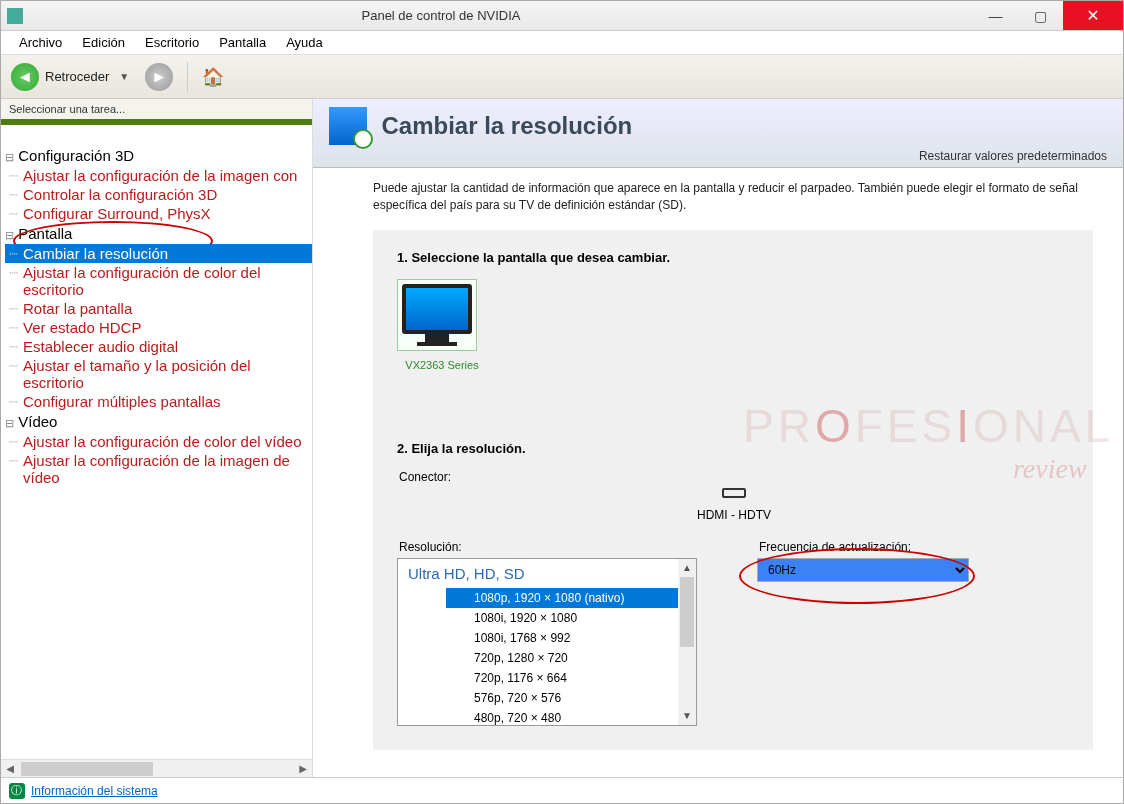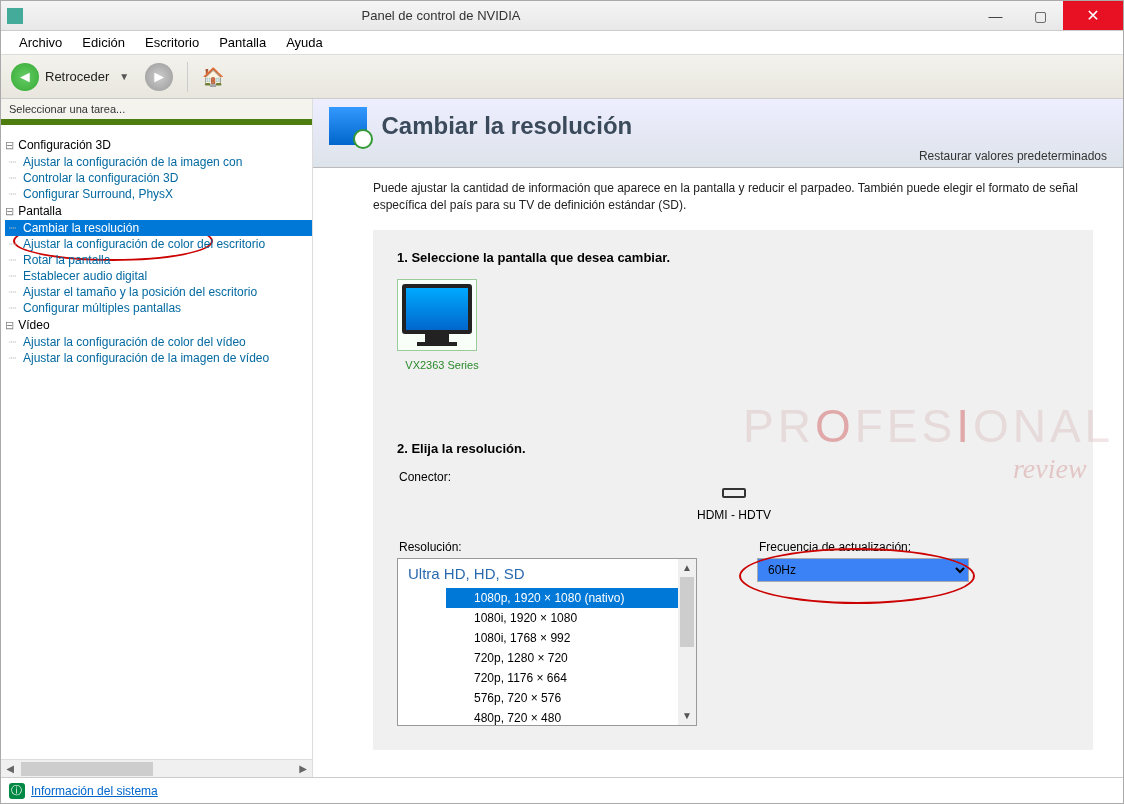--- a/index.html
+++ b/index.html
@@ -27,25 +27,25 @@
 .navbtn.fwd { background: radial-gradient(#ccc,#999); }
 .toolbar .back-label { font-size: 13px; color: #222; margin-right: 4px; }
 .toolbar .dropdown-arrow { color: #555; font-size: 10px; margin-right: 10px; }
 .toolbar .divider { width: 1px; height: 30px; background: #ccc; margin: 0 8px; }
 .toolbar .home-icon { font-size: 18px; cursor: pointer; }
 
 
 .content { display: flex; height: calc(100% - 30px - 24px - 44px - 26px); }
 .sidebar { width: 312px; background: #fff; border-right: 1px solid #ddd; display: flex; flex-direction: column; }
 .sidebar .task-label { font-size: 11px; padding: 4px 8px; color: #333; background: #f4f3ee; border-bottom: 6px solid #4d7c0f; }
-.tree { flex: 1; overflow: auto; font-size: 12px; padding: 11px 0 4px 4px; }
+.tree { flex: 1; overflow: auto; font-size: 15px; padding: 20px 0 4px 4px; }
 .tree .node { white-space: nowrap; }
 .tree .cat { color: #000; padding: 2px 0; }
 .tree .cat::before { content: "⊟"; font-size: 11px; margin-right: 4px; color: #888; }
-.tree .link { color: #0369a1; padding: 1px 0 1px 18px; display: block; cursor: pointer; position: relative; }
+.tree .link { color: #b91c1c; padding: 1px 0 1px 18px; display: block; cursor: pointer; position: relative; }
 .tree .link::before { content:"┈"; color:#bbb; position:absolute; left:4px; }
 .tree .link.selected { background: #0078d7; color: #fff; }
 .tree .annot-oval { position:absolute; left:12px; width:200px; height:40px; border:2px solid #c00; border-radius: 50%/50%; pointer-events:none; }
 .sidebar .hscroll { height: 18px; background: #f0f0f0; border-top:1px solid #ddd; display:flex; }
 .sidebar .hscroll .track { flex:1; background:#f0f0f0; position:relative; }
 .sidebar .hscroll .thumb { position:absolute; left:2px; width:48%; height:14px; top:2px; background:#cdcdcd; }
 .sidebar .hscroll .arr { width:18px; display:flex;align-items:center;justify-content:center; color:#666; font-size:10px; }
 
 
 .main { flex:1; background: #fff; display:flex; flex-direction:column; overflow:hidden; }
@@ -130,20 +130,21 @@
       <div class="node cat">Configuración 3D</div>
       <div class="link">Ajustar la configuración de la imagen con</div>
       <div class="link">Controlar la configuración 3D</div>
       <div class="link">Configurar Surround, PhysX</div>
 
       <div class="node cat">Pantalla</div>
       <div class="annot-oval" style="top:96px;"></div>
       <div class="link selected">Cambiar la resolución</div>
       <div class="link">Ajustar la configuración de color del escritorio</div>
       <div class="link">Rotar la pantalla</div>
+      <div class="link">Ver estado HDCP</div>
       <div class="link">Establecer audio digital</div>
       <div class="link">Ajustar el tamaño y la posición del escritorio</div>
       <div class="link">Configurar múltiples pantallas</div>
 
       <div class="node cat">Vídeo</div>
       <div class="link">Ajustar la configuración de color del vídeo</div>
       <div class="link">Ajustar la configuración de la imagen de vídeo</div>
     </div>
     <div class="hscroll">
       <div class="arr">◀</div>

